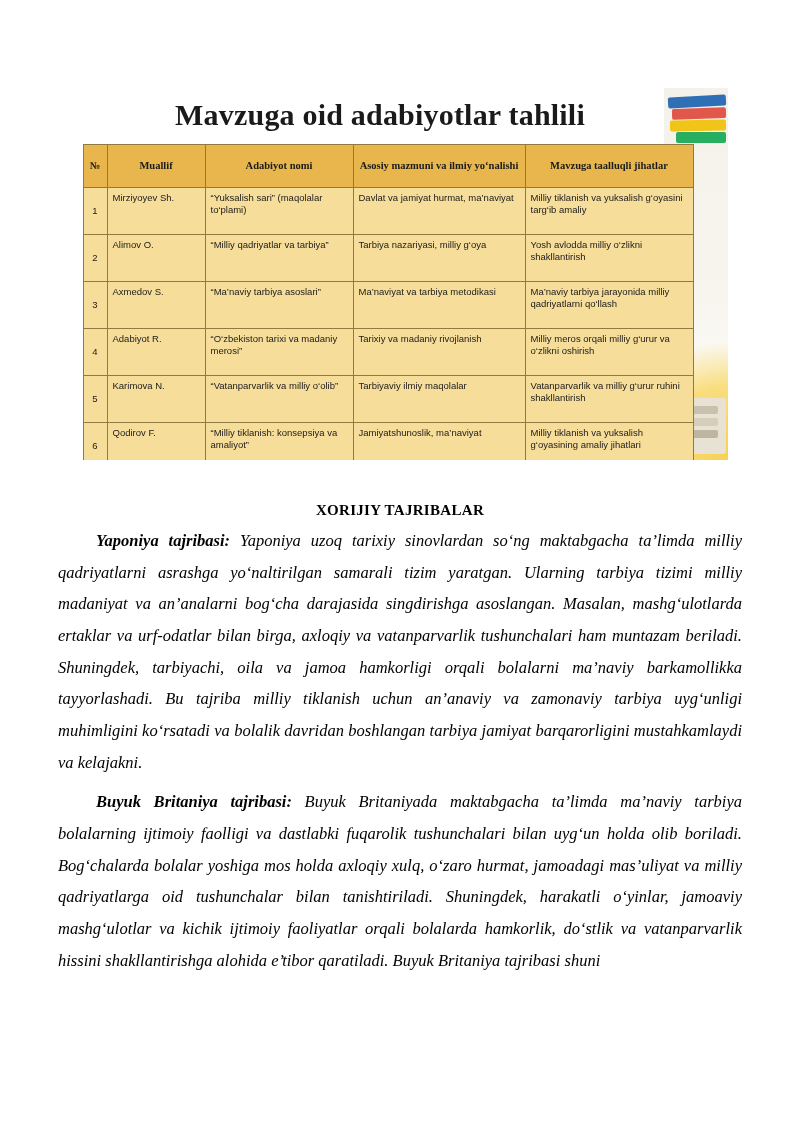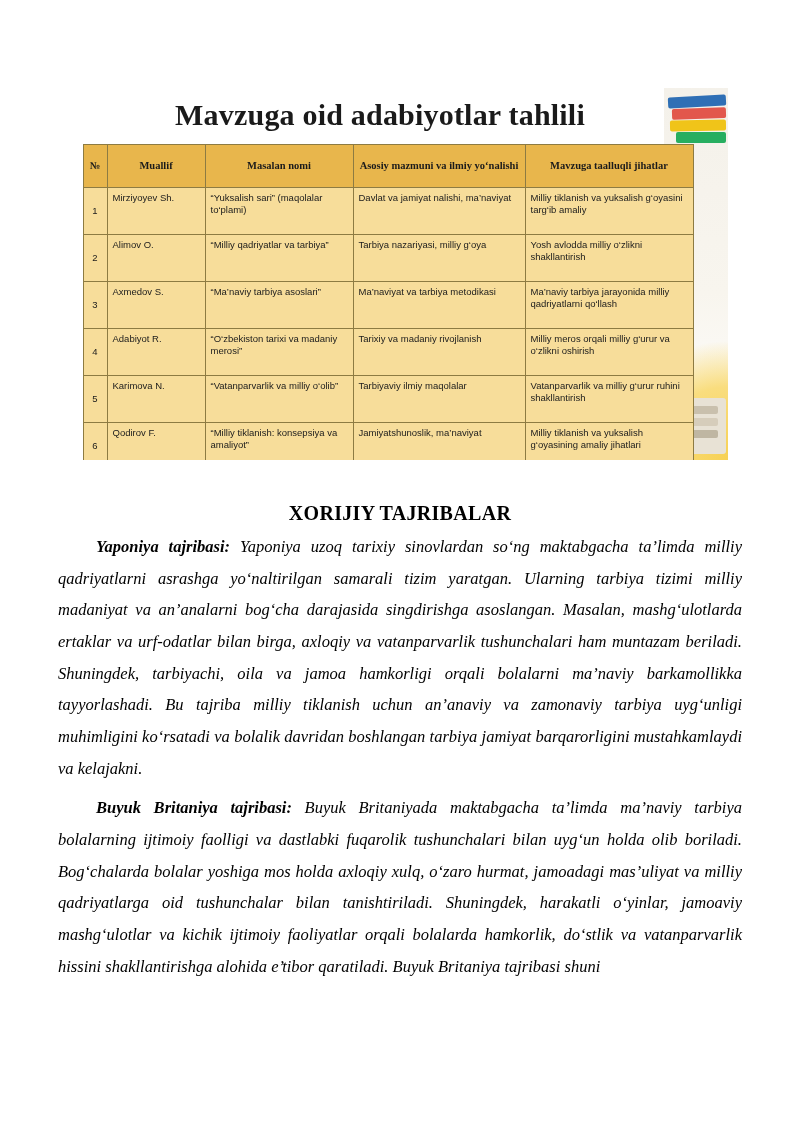--- a/index.html
+++ b/index.html
@@ -135,21 +135,21 @@
   col.c-auth  { width: 98px; }
   col.c-name  { width: 148px; }
   col.c-main  { width: 172px; }
   col.c-asp   { width: 168px; }
   .hl { background: #f2d98b; }
 
   
   .section-title {
     text-align: center;
     font-weight: bold;
-    font-size: 20px;
+    font-size: 15px;
     margin-top: 42px;
     margin-bottom: 6px;
     letter-spacing: .3px;
   }
   p.body {
     margin: 0 0 0 0;
     text-align: justify;
     text-justify: inter-word;
     font-size: 16.5px;
     line-height: 1.92;
@@ -182,31 +182,31 @@
         <col class="c-num">
           <col class="c-auth">
           <col class="c-name">
           <col class="c-main">
           <col class="c-asp">
       </colgroup>
       <thead>
         <tr>
           <th>№</th>
           <th>Muallif</th>
-          <th>Masalan nomi</th>
+          <th>Adabiyot nomi</th>
           <th>Asosiy mazmuni va ilmiy yo‘nalishi</th>
           <th>Mavzuga taalluqli jihatlar</th>
         </tr>
       </thead>
       <tbody>
         <tr>
           <td class="num">1</td>
           <td class="hl">Mirziyoyev Sh.</td>
           <td>“Yuksalish sari” (maqolalar to‘plami)</td>
-          <td>Davlat va jamiyat nalishi, ma’naviyat</td>
+          <td>Davlat va jamiyat hurmat, ma’naviyat</td>
           <td class="hl">Milliy tiklanish va yuksalish g‘oyasini targ‘ib amaliy</td>
         </tr>
         <tr>
           <td class="num">2</td>
           <td>Alimov O.</td>
           <td class="hl">“Milliy qadriyatlar va tarbiya”</td>
           <td>Tarbiya nazariyasi, milliy g‘oya</td>
           <td class="hl">Yosh avlodda milliy o‘zlikni shakllantirish</td>
         </tr>
         <tr>

